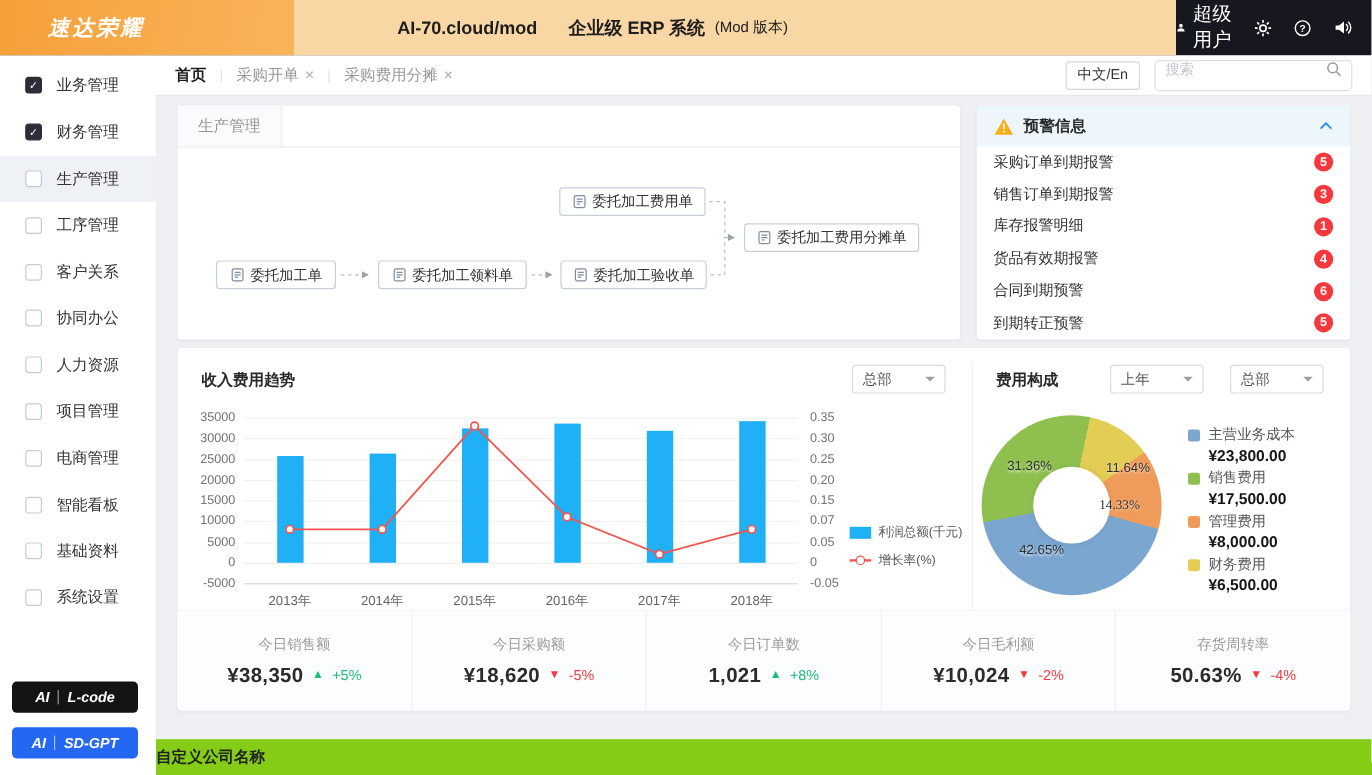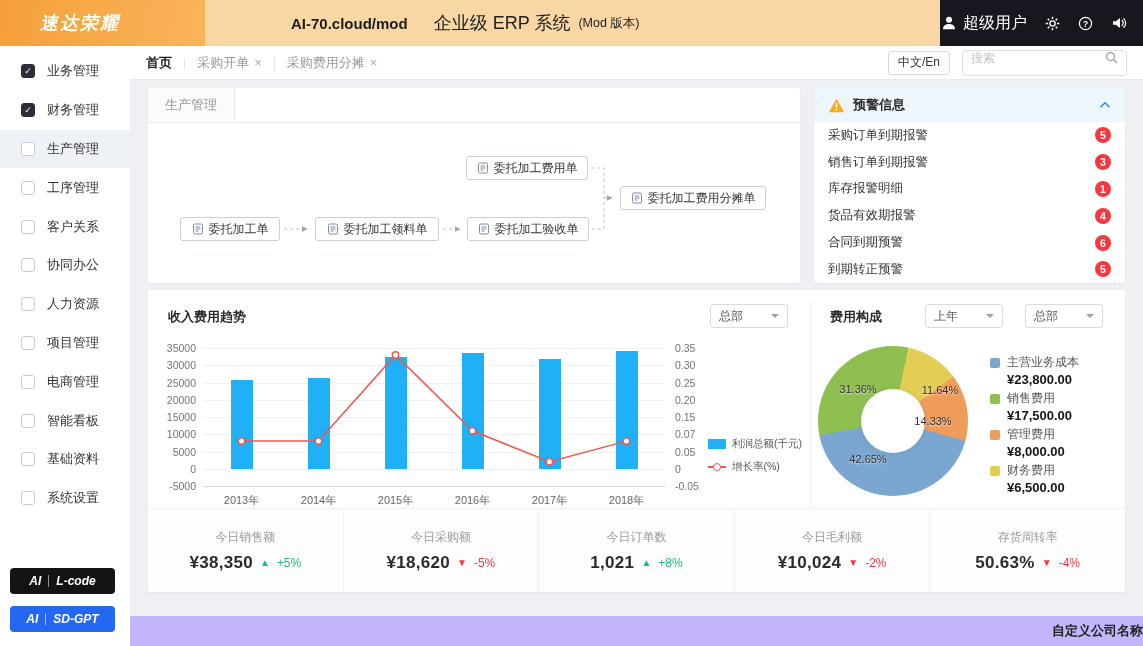--- a/index.html
+++ b/index.html
@@ -1,23 +1,23 @@
 <!DOCTYPE html>
 <html><head>
 <meta charset="utf-8">
 <style>
 *{margin:0;padding:0;box-sizing:border-box}
 html,body{width:1143px;height:646px}
 body{font-family:"Liberation Sans","DejaVu Sans",sans-serif;background:#eef0f4;overflow:hidden;position:relative;color:#333;font-size:12px}
 
 .header{position:absolute;left:0;top:0;width:1143px;height:46px;display:flex;background:#17171f;z-index:6}
-.logo{width:205px;background:linear-gradient(100deg,#f5a03a,#f9b45a);display:flex;align-items:center;padding-left:40px;color:#fff;font-size:18px;font-weight:bold;font-style:italic;letter-spacing:2px}
+.logo{width:245px;background:linear-gradient(100deg,#f5a03a,#f9b45a);display:flex;align-items:center;padding-left:40px;color:#fff;font-size:18px;font-weight:bold;font-style:italic;letter-spacing:2px}
 .header-mid{width:735px;background:#f8d7a4;display:flex;align-items:center;padding-left:86px;color:#1d1d1d}
 .hm-app{font-size:15px;font-weight:bold;margin-right:26px}
-.hm-prod{font-size:18px;font-weight:normal;margin-right:8px}
+.hm-prod{font-size:15px;font-weight:bold;margin-right:8px}
 .hm-ed{font-size:12.5px}
 .header-right{flex:1;display:flex;align-items:center;justify-content:flex-end;gap:18px;padding-right:16px}
 .hr-user{display:flex;align-items:center;gap:6px;color:#fff;font-size:16px;cursor:pointer}
 .hicon{display:flex;cursor:pointer}
 
 .sidebar{position:absolute;left:0;top:46px;bottom:0;width:130px;background:#fff;z-index:5}
 .side-menu{padding-top:6px}
 .side-item{height:38.8px;display:flex;align-items:center;gap:12px;padding-left:21px;cursor:pointer}
 .side-item.active{background:#eef1f6}
 .side-icon{width:14px;height:14px;border:1px solid #c6ccd6;border-radius:3px;font-size:9px;line-height:12px;text-align:center;color:#fff;flex:none;background:#fff}
@@ -94,21 +94,21 @@
 .stats{position:absolute;left:0;right:0;bottom:0;height:84px;border-top:1px solid #f0f0f0;background:#fcfdfe;display:flex;border-radius:0 0 3px 3px}
 .stat-cell{flex:1;display:flex;flex-direction:column;align-items:center;justify-content:center;gap:7px;border-right:1px solid #f0f0f0}
 .stat-cell:last-child{border-right:0}
 .stat-label{font-size:12px;color:#9b9b9b}
 .stat-line{display:flex;align-items:center;gap:7px}
 .stat-value{font-size:17px;font-weight:bold;color:#2b2b2b;letter-spacing:.3px}
 .up{color:#1abc77}
 .down{color:#f5383d}
 .stat-arrow{font-size:10px}
 .stat-delta{font-size:12px}
-.footer{position:absolute;left:0;right:0;top:570px;height:30px;background:#c4b5fd;display:flex;align-items:center;justify-content:flex-end;font-size:13px;font-weight:bold;color:#222}
+.footer{position:absolute;left:0;right:0;top:570px;height:30px;background:#84cc16;display:flex;align-items:center;justify-content:flex-start;font-size:13px;font-weight:bold;color:#222}
 </style>
 </head>
 <body>
 
 <div class="header">
   <div class="logo">速达荣耀</div>
   <div class="header-mid">
     <span class="hm-app">AI-70.cloud/mod</span>
     <span class="hm-prod">企业级 ERP 系统</span>
     <span class="hm-ed">(Mod 版本)</span>
@@ -374,21 +374,21 @@
         <span class="caret"></span>
       </div>
     <div class="select sel-dept">
         <span>总部</span>
         <span class="caret"></span>
       </div>
     <div class="donut-wrap" id="donut-wrap">
       <div class="donut" id="donut" style="background: conic-gradient(from 259deg, rgb(143, 192, 79) 0deg, rgb(143, 192, 79) 112.9deg, rgb(227, 205, 85) 112.9deg, rgb(227, 205, 85) 154.8deg, rgb(239, 156, 91) 154.8deg, rgb(239, 156, 91) 206.39deg, rgb(122, 166, 207) 206.39deg, rgb(122, 166, 207) 359.93deg, rgb(143, 192, 79) 359.93deg, rgb(143, 192, 79) 360deg);"></div>
     <div class="pct" style="left: 50px; top: 113px;">42.65%</div>
         <div class="pct" style="left: 40px; top: 43px;">31.36%</div>
-        <div class="pct" style="left: 115px; top: 75px;">14.33%</div>
+        <div class="pct" style="left: 115px; top: 75px; font-family: Liberation Serif, serif;">14.33%</div>
         <div class="pct" style="left: 122px; top: 44px;">11.64%</div>
       </div>
     <div class="dlegend" id="dlegend">
         <div class="dl-entry">
           <div class="dl-name">
             <span class="dl-swatch" style="background: rgb(122, 166, 207);"></span>
             <span>主营业务成本</span>
           </div>
           <div class="dl-amount">¥23,800.00</div>
         </div>

